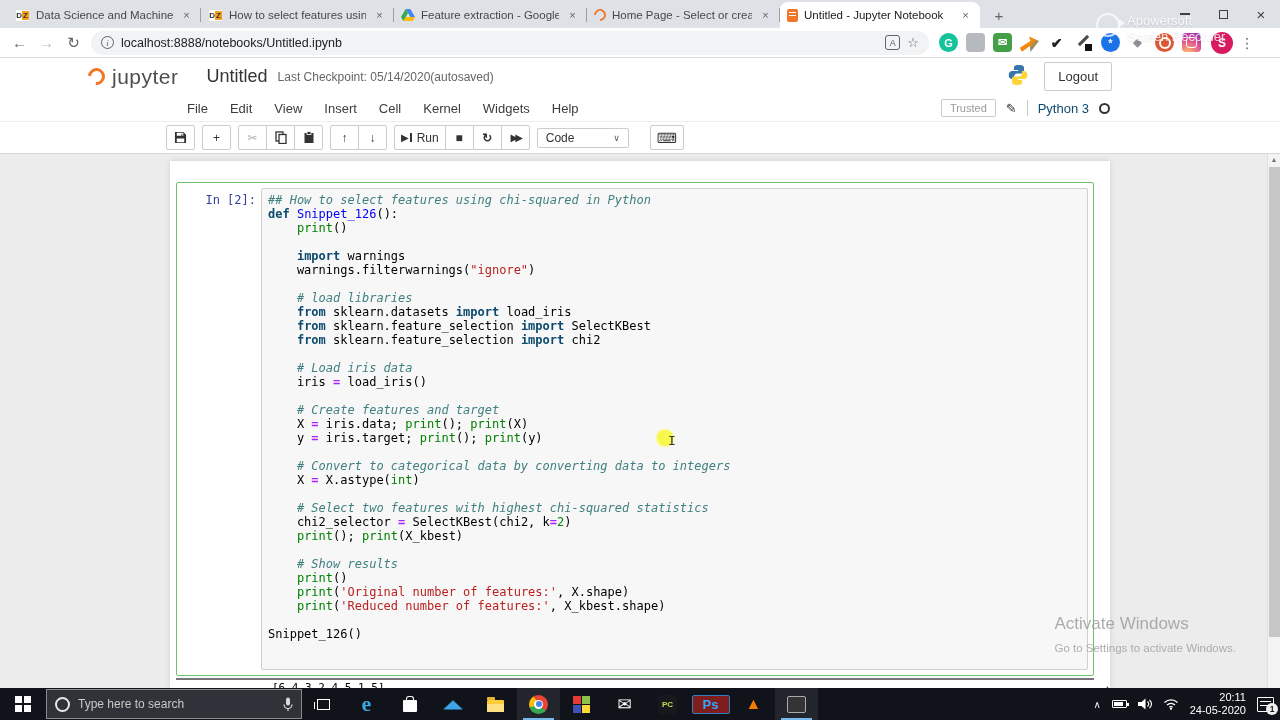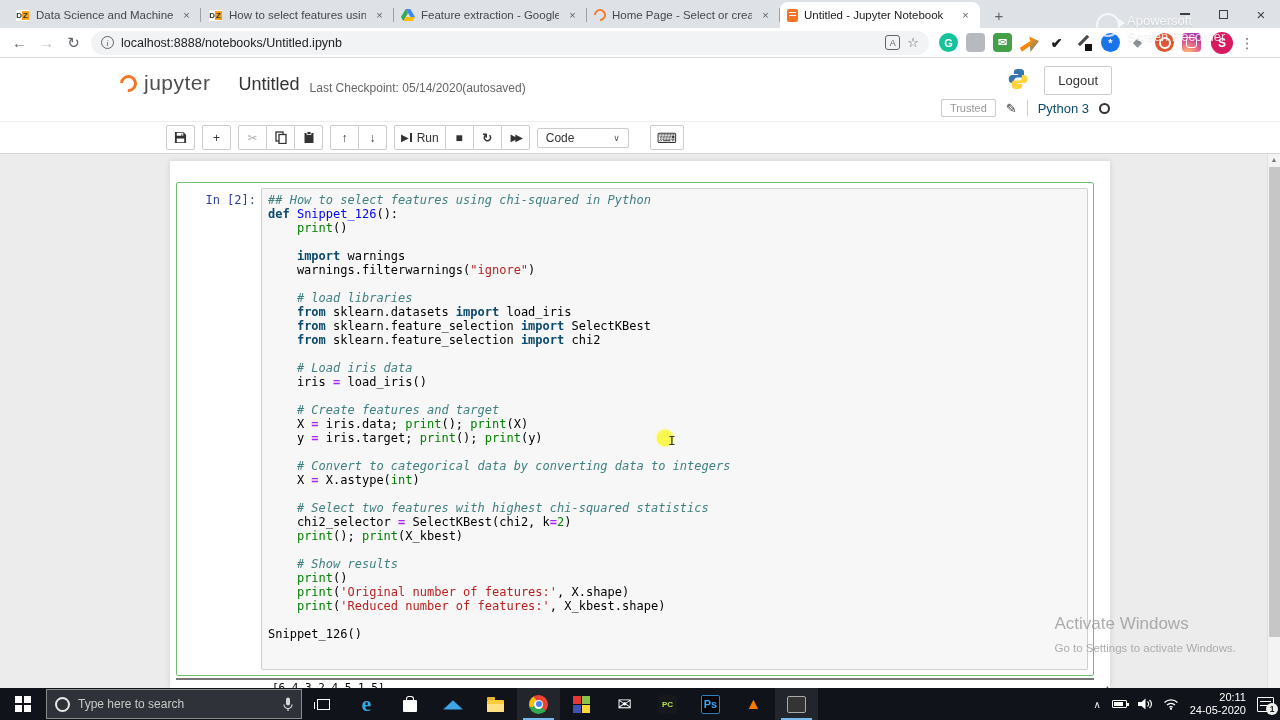--- a/index.html
+++ b/index.html
@@ -41,21 +41,21 @@
   .ext-checkmark-icon{font-size:14px}
   .ext-eyedropper-icon::before{content:"";position:absolute;width:3px;height:13px;background:#4a4a4a;transform:rotate(45deg);left:8px;top:1px}
   .ext-eyedropper-icon::after{content:"";position:absolute;width:7px;height:7px;background:#111;right:1px;bottom:1px}
   .ext-duckduckgo-icon::before{content:"";width:8px;height:8px;border:2px solid #fff;border-radius:50%}
   .ext-instagram-icon{background:radial-gradient(circle at 30% 110%,#fdc468,#df4996 60%,#8a3ab9)!important}
   .ext-instagram-icon::before{content:"";width:9px;height:9px;border:1.6px solid #fff;border-radius:3px}
   .avatar{width:22px;height:22px;border-radius:50%;background:#d81b60;color:#fff;font-size:12px;font-weight:bold;display:flex;align-items:center;justify-content:center;margin-left:10px}
   .kebab{width:20px;text-align:center;color:#5f6368;font-size:14px;margin-left:4px}
 
   
-  .jheader{position:absolute;left:0;top:58px;right:0;height:37px;background:#fff;display:flex;align-items:flex-end;padding-left:120px}
+  .jheader{position:absolute;left:0;top:58px;right:0;height:37px;background:#fff;display:flex;align-items:center;padding-left:88px}
   .jlogo{display:flex;align-items:center;gap:7px;margin-right:28px}
   .jlogo .ring{width:17px;height:17px;border-radius:50%;border:3px solid #f37626;border-left-color:transparent;transform:rotate(-40deg)}
   .jlogo .word{font-size:21px;color:#4e4e4e;letter-spacing:.5px}
   .jtitle{font-size:18px;color:#333;margin-right:10px}
   .jcheck{font-size:12px;color:#666}
   .jauto{font-size:12px;color:#666;margin-left:0}
   .jright{margin-left:auto;display:flex;align-items:center;gap:14px;padding-right:168px}
   .logout{border:1px solid #ccc;border-radius:2px;background:#fff;font-size:13px;color:#333;padding:6px 13px}
 
   
@@ -133,21 +133,21 @@
   .folder::before{content:"";position:absolute;left:0;top:-3px;width:8px;height:3px;background:#e8b52f;border-radius:1px 1px 0 0}
   .folder::after{content:"";position:absolute;left:0;bottom:0;width:17px;height:8px;background:#ffe082;border-radius:0 0 1px 1px}
   .chrome-ball{width:19px;height:19px;border-radius:50%;background:conic-gradient(from 130deg,#34a853 0 120deg,#fbbc05 120deg 200deg,#ea4335 200deg 360deg);display:flex;align-items:center;justify-content:center}
   .chrome-ball .inner{width:9px;height:9px;border-radius:50%;background:#fff;display:flex;align-items:center;justify-content:center}
   .chrome-ball .dot{width:6px;height:6px;border-radius:50%;background:#4285f4}
   .gridico{display:grid;grid-template-columns:8px 8px;grid-template-rows:8px 8px;gap:1px}
   .gridico span:nth-child(1){background:#e53935}.gridico span:nth-child(2){background:#8bc34a}
   .gridico span:nth-child(3){background:#3f51b5}.gridico span:nth-child(4){background:#fdd835}
   .mailico{color:#fff;font-size:17px}
   .pycharm{width:19px;height:19px;background:#17181c;border-radius:3px;color:#b8e04a;font-size:8px;font-weight:bold;display:flex;align-items:center;justify-content:center}
-  .psico{width:19px;height:19px;background:#000000;border:1px solid #2f7fc2;border-radius:2px;color:#31a8ff;font-size:11px;font-weight:bold;display:flex;align-items:center;justify-content:center}
+  .psico{width:38px;height:19px;background:#7f1d1d;border:1px solid #2f7fc2;border-radius:2px;color:#31a8ff;font-size:13px;font-weight:bold;display:flex;align-items:center;justify-content:center}
   .vlcico{color:#f57c00;font-size:16px}
   .cmdico{width:19px;height:17px;background:#343434;border:1px solid #aaa;border-radius:2px;color:#ddd;font-size:7px;display:flex;align-items:flex-start;padding:1px 2px}
   .tray{margin-left:auto;display:flex;align-items:center;gap:11px;padding-right:6px;color:#fff}
   .tray .chev{font-size:10px;color:#eee}
   .battery{width:15px;height:8px;border:1px solid #fff;border-radius:1px;position:relative}
   .battery::before{content:"";position:absolute;left:1px;top:1px;bottom:1px;width:9px;background:#fff}
   .battery::after{content:"";position:absolute;right:-3px;top:2px;width:2px;height:3px;background:#fff}
   .clockblk{text-align:right;font-size:11px;line-height:13px;color:#fff}
   .action{width:17px;height:15px;border:1.3px solid #fff;border-radius:1px;position:relative}
   .action::before{content:"";position:absolute;left:2px;top:3px;right:2px;height:1.5px;background:#fff;box-shadow:0 4px 0 #fff}
@@ -245,20 +245,30 @@
       <svg width="24" height="24" viewBox="0 0 24 24">
           <path fill="#3776ab" d="M11.9 2c-3 0-4 1.3-4 3.1V7h4.2v.9H6.3C4.3 7.9 2.7 9 2.7 12s1.6 4 3.6 4h1.8v-2.4c0-1.7 1.4-3.1 3.1-3.1h4.6c1.4 0 2.2-.9 2.2-2.2V5.1C18 3.3 16.9 2 13.9 2h-2z"></path>
           <path fill="#ffd43b" d="M12.1 22c3 0 4-1.3 4-3.1V17h-4.2v-.9h5.8c2 0 3.6-1.1 3.6-4.1s-1.6-4-3.6-4h-1.8v2.4c0 1.7-1.4 3.1-3.1 3.1H8.2c-1.4 0-2.2.9-2.2 2.2v3.2C6 20.7 7.1 22 10.1 22h2z"></path>
         </svg>
     </span>
     <button class="logout">Logout</button>
   </div>
 </div>
 
 <div class="jmenubar">
+  <div id="menus" style="display:flex;align-items:center">
+      <div class="menu-item">File</div>
+      <div class="menu-item">Edit</div>
+      <div class="menu-item">View</div>
+      <div class="menu-item">Insert</div>
+      <div class="menu-item">Cell</div>
+      <div class="menu-item">Kernel</div>
+      <div class="menu-item">Widgets</div>
+      <div class="menu-item">Help</div>
+    </div>
   <div class="jmenu-right">
     <span class="trusted">Trusted</span>
     <span class="pencil">✎</span>
     <span class="vdiv"></span>
     <span class="kname">Python 3</span>
     <span class="kcircle"></span>
   </div>
 </div>
 
 <div class="jtoolbar">

